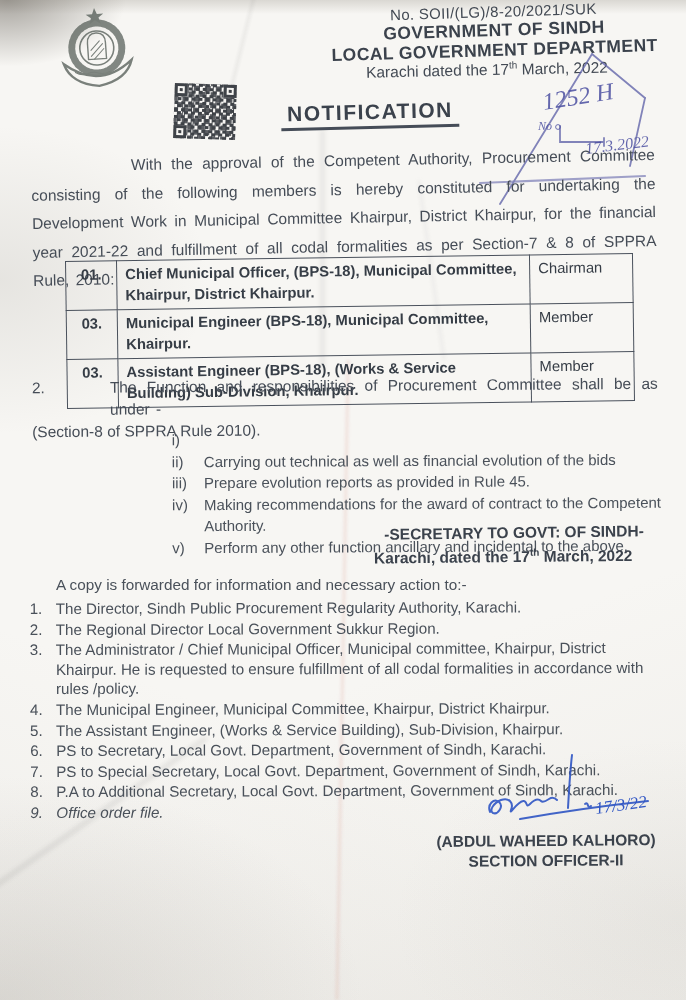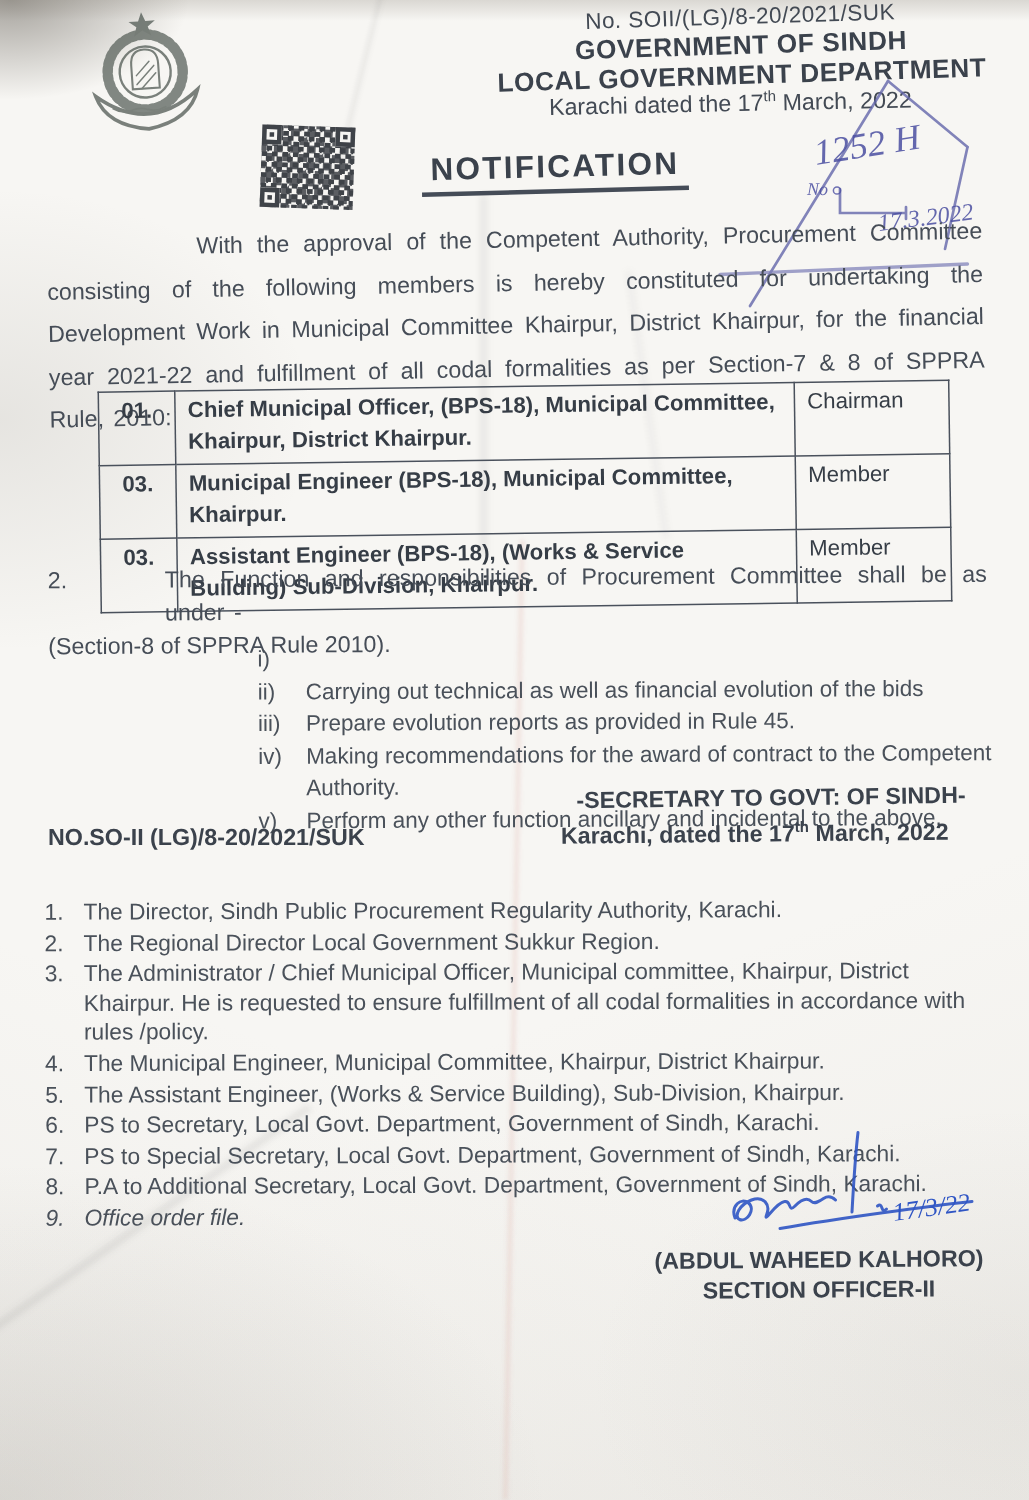--- a/index.html
+++ b/index.html
@@ -159,25 +159,25 @@
       <span class="roman-marker">iv)</span>
       <span>Making recommendations for the award of contract to the Competent Authority.</span>
     </div>
     <div class="roman-item">
       <span class="roman-marker">v)</span>
       <span>Perform any other function ancillary and incidental to the above.</span>
     </div>
   </div>
 
   <div class="abs sec-line" style="left:368px;top:524px;width:292px;text-align:center;transform:rotate(-0.8deg);">-SECRETARY TO GOVT: OF SINDH-</div>
-  <div class="abs sec-line" style="left:32px;top:550px;">NO.SO-II (LG)/8-20/2021/SUK</div>
   <div class="abs sec-line" style="left:374px;top:547px;transform:rotate(-0.6deg);">
     <span>Karachi, dated the 17</span><sup class="sup">th</sup><span> March, 2022</span>
   </div>
 
+  <div class="abs" style="left:56px;top:576px;font-size:15.3px;color:#4a515a;">A copy is forwarded for information and necessary action to:-</div>
 
   <div class="abs" style="left:30px;top:598px;width:640px;transform:rotate(-0.2deg);">
     <div class="cc-item">
       <span class="cc-marker">1.</span>
       <span style="flex:1;">The Director, Sindh Public Procurement Regularity Authority, Karachi.</span>
     </div>
     <div class="cc-item">
       <span class="cc-marker">2.</span>
       <span style="flex:1;">The Regional Director Local Government Sukkur Region.</span>
     </div>

